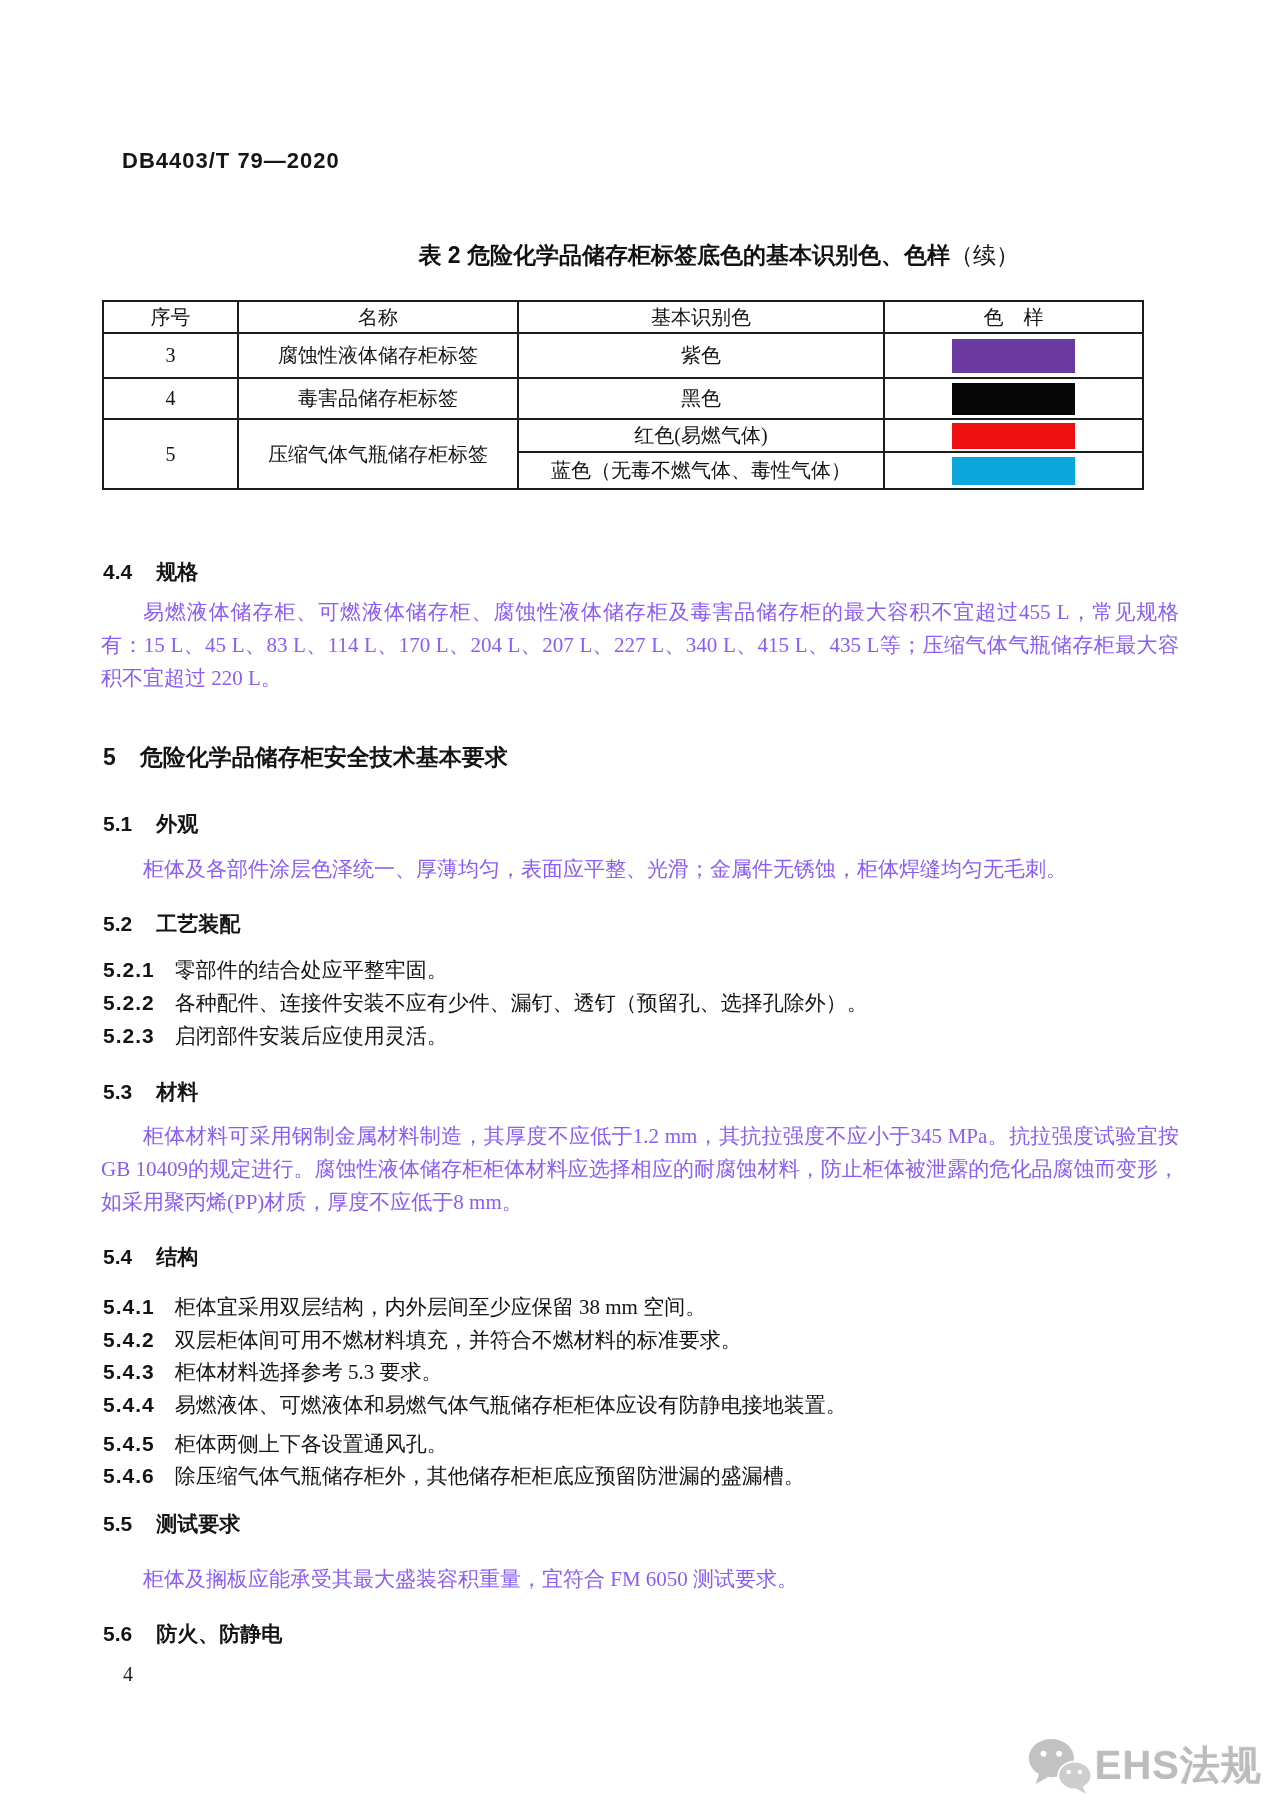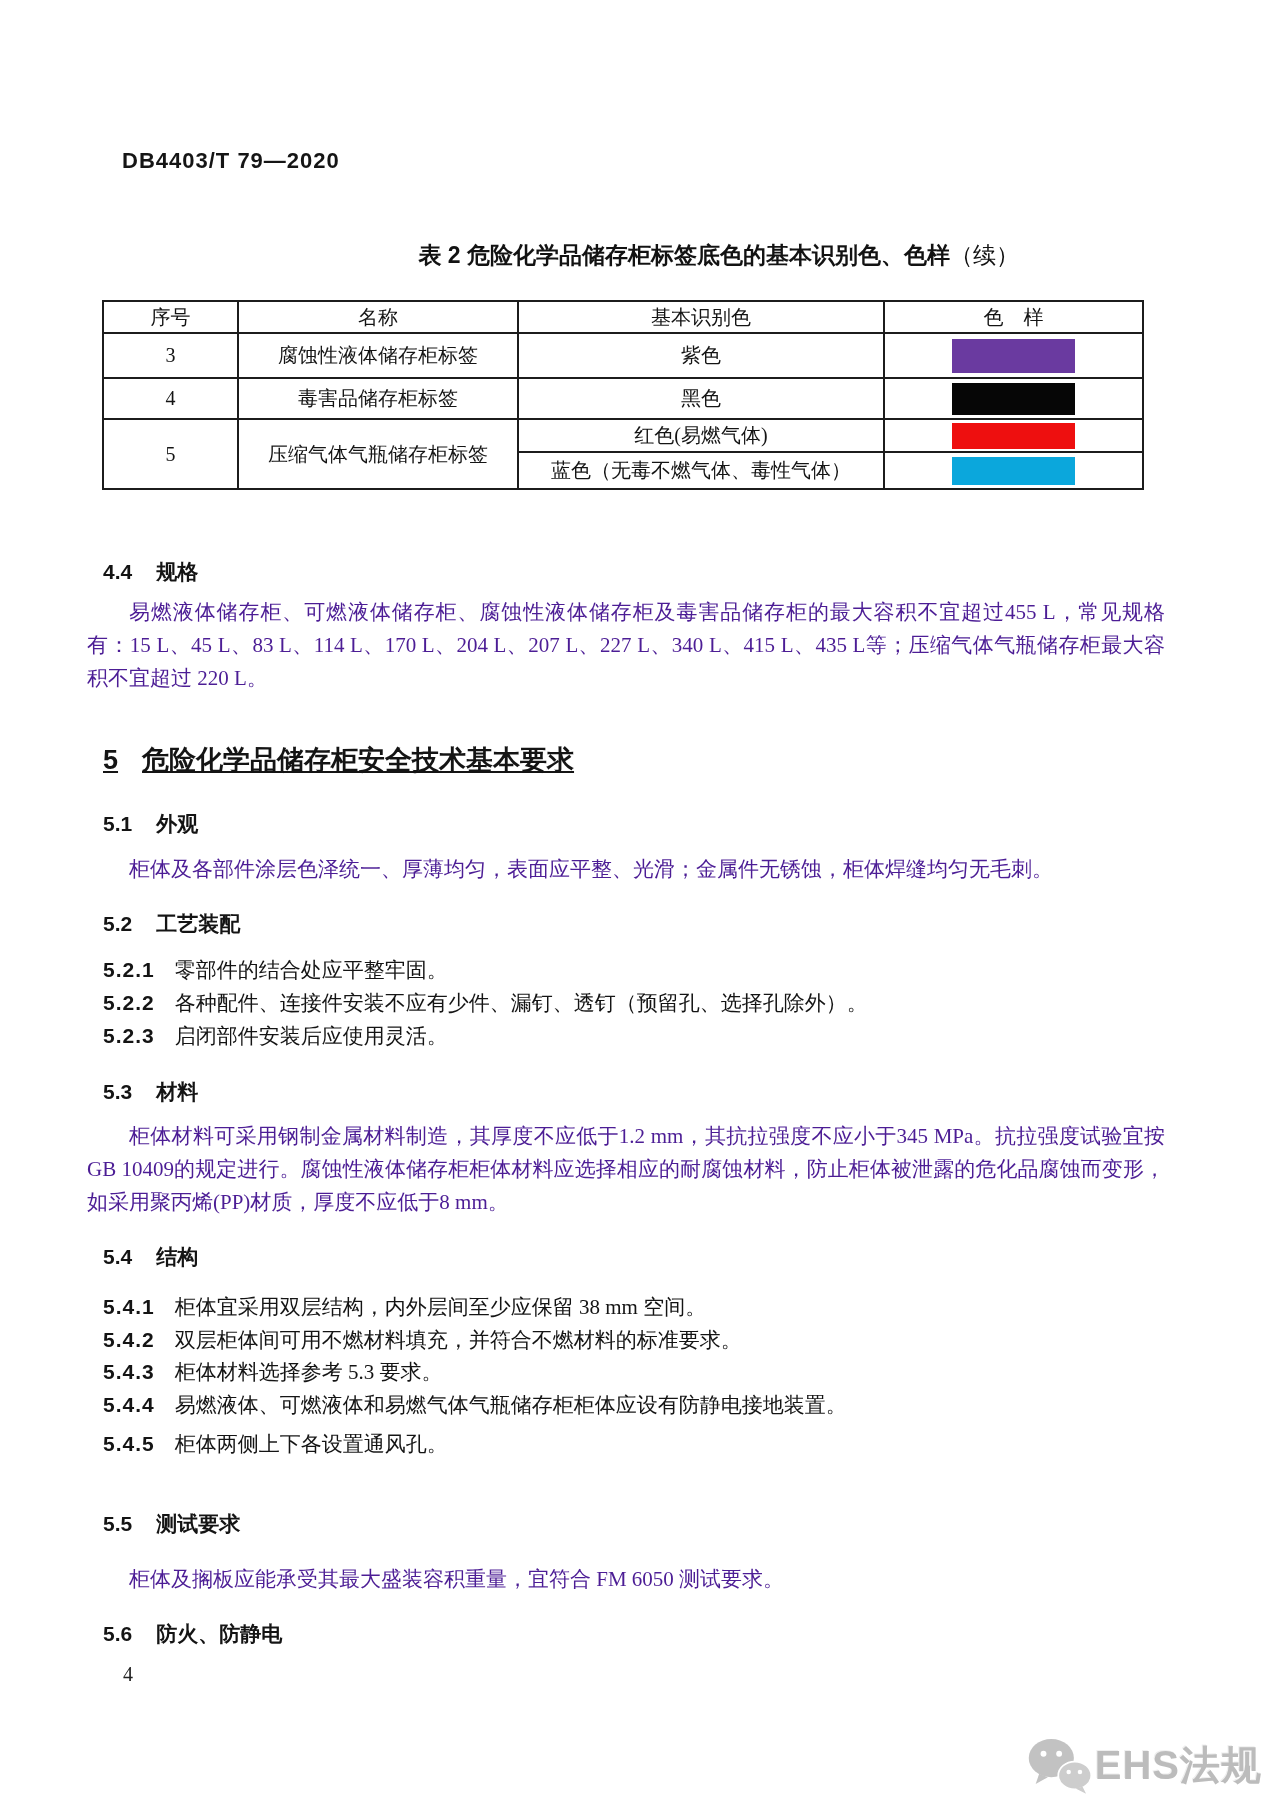--- a/index.html
+++ b/index.html
@@ -30,24 +30,24 @@
   tr.hrow{height:32px;} tr.r3{height:45px;} tr.r4{height:41px;}
   tr.r5a{height:33px;} tr.r5b{height:37px;}
   .swatch{width:123px;margin:0 auto;}
   .sw-purple{height:34px;} .sw-black{height:32px;}
   .sw-red{height:26px;} .sw-blue{height:28px;}
   .h2{
     left:103px;font-family:"Liberation Sans",sans-serif;font-weight:700;
     font-size:21px;color:#141414;white-space:nowrap;
   }
   .h2 .hnum{margin-right:24px;}
-  .h1size{font-size:27px;text-decoration:underline;}
+  .h1size{font-size:23px;}
   .para{
-    left:87px;width:1078px;font-size:21px;line-height:33px;
-    text-align:justify;text-indent:42px;color:#4c1d95;
+    left:101px;width:1078px;font-size:21px;line-height:33px;
+    text-align:justify;text-indent:42px;color:#8b5cf6;
   }
   .clause{left:103px;width:1078px;font-size:21px;color:#141414;white-space:nowrap;}
   .clause .cnum{font-family:"Liberation Sans",sans-serif;font-weight:700;margin-right:20px;letter-spacing:1px;margin-top:47px;}
   .page-num{left:123px;top:1663px;font-size:20px;color:#222;}
   .watermark{
     right:18px;top:1735px;display:flex;align-items:center;gap:2px;
     color:#b3b3b3;
   }
   .wm-text{
     font-family:"Liberation Sans",sans-serif;font-size:40px;font-weight:700;
@@ -156,20 +156,23 @@
   </div>
   <div class="abs clause" style="top:1358px">
     <span class="cnum">5.4.3</span><span>柜体材料选择参考 5.3 要求。</span>
   </div>
   <div class="abs clause" style="top:1391px">
     <span class="cnum">5.4.4</span><span>易燃液体、可燃液体和易燃气体气瓶储存柜柜体应设有防静电接地装置。</span>
   </div>
   <div class="abs clause" style="top:1430px">
     <span class="cnum">5.4.5</span><span>柜体两侧上下各设置通风孔。</span>
   </div>
+  <div class="abs clause" style="top:1462px">
+    <span class="cnum">5.4.6</span><span>除压缩气体气瓶储存柜外，其他储存柜柜底应预留防泄漏的盛漏槽。</span>
+  </div>
 
   <div class="abs h2" style="top:1510px">
     <span class="hnum">5.5</span><span>测试要求</span>
   </div>
   <div class="abs para" style="top:1563px">柜体及搁板应能承受其最大盛装容积重量，宜符合 FM 6050 测试要求。</div>
 
   <div class="abs h2" style="top:1620px">
     <span class="hnum">5.6</span><span>防火、防静电</span>
   </div>
 

